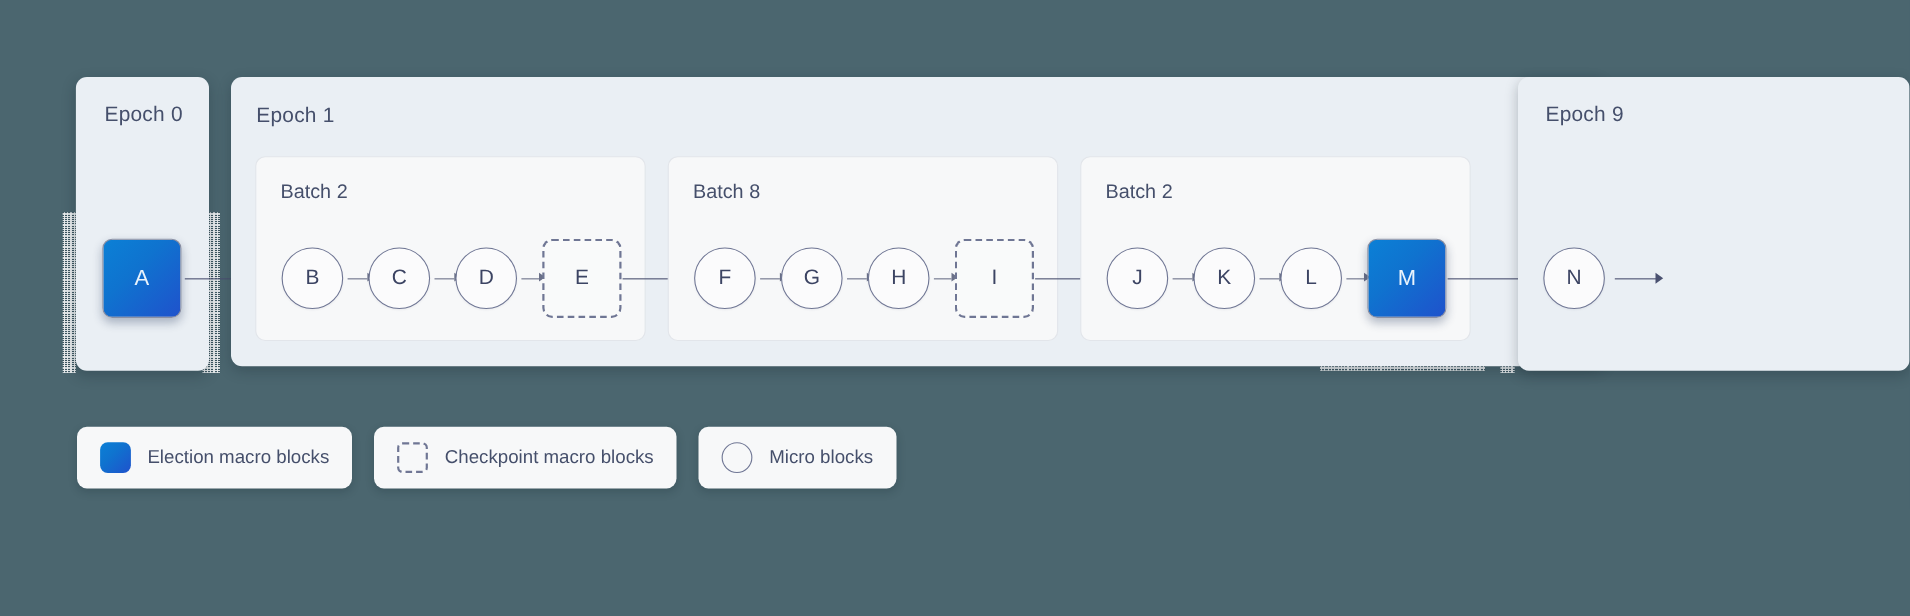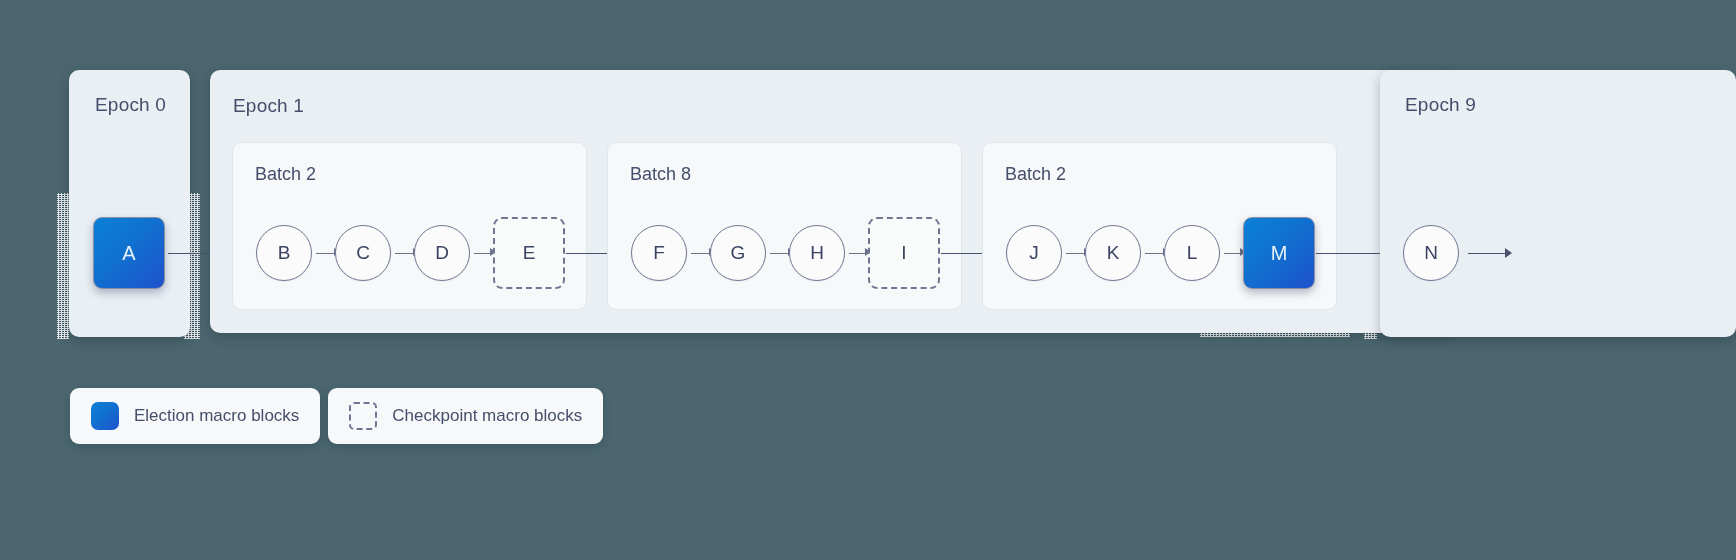--- a/index.html
+++ b/index.html
@@ -165,21 +165,21 @@
         rgba(255,255,255,0.95) 1px, rgba(255,255,255,0.95) 2px,
         rgba(50,75,85,0.0) 2px, rgba(50,75,85,0.0) 3px);
   }
 
   
   #legend {
     position: absolute;
     left: 70px;
     top: 388px;
     display: flex;
-    gap: 8px;
+    gap: 20px;
     align-items: flex-start;
   }
   .legend-item {
     display: flex;
     align-items: center;
     gap: 15px;
     background: #f7f8f9;
     border-radius: 9px;
     padding: 16px 21px;
     box-shadow: 0 3px 8px rgba(20,35,45,0.22);
@@ -353,15 +353,19 @@
 
   <div id="legend">
     <div class="legend-item">
       <div class="sw-election"></div>
       <div class="legend-label">Election macro blocks</div>
     </div>
     <div class="legend-item">
       <div class="sw-checkpoint"></div>
       <div class="legend-label">Checkpoint macro blocks</div>
     </div>
+    <div class="legend-item">
+      <div class="sw-micro"></div>
+      <div class="legend-label">Micro blocks</div>
+    </div>
   </div>
 
 </div>
 
 </body></html>

